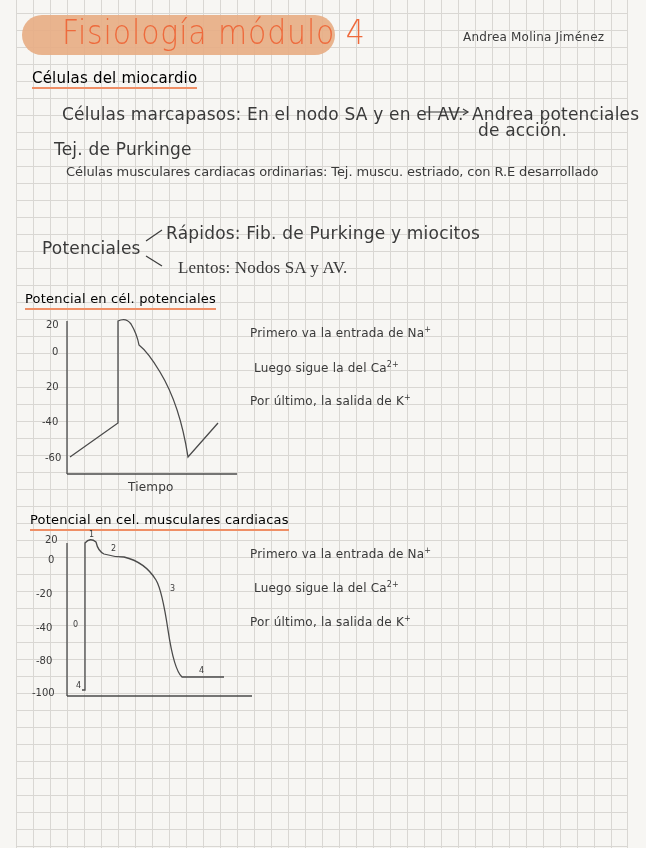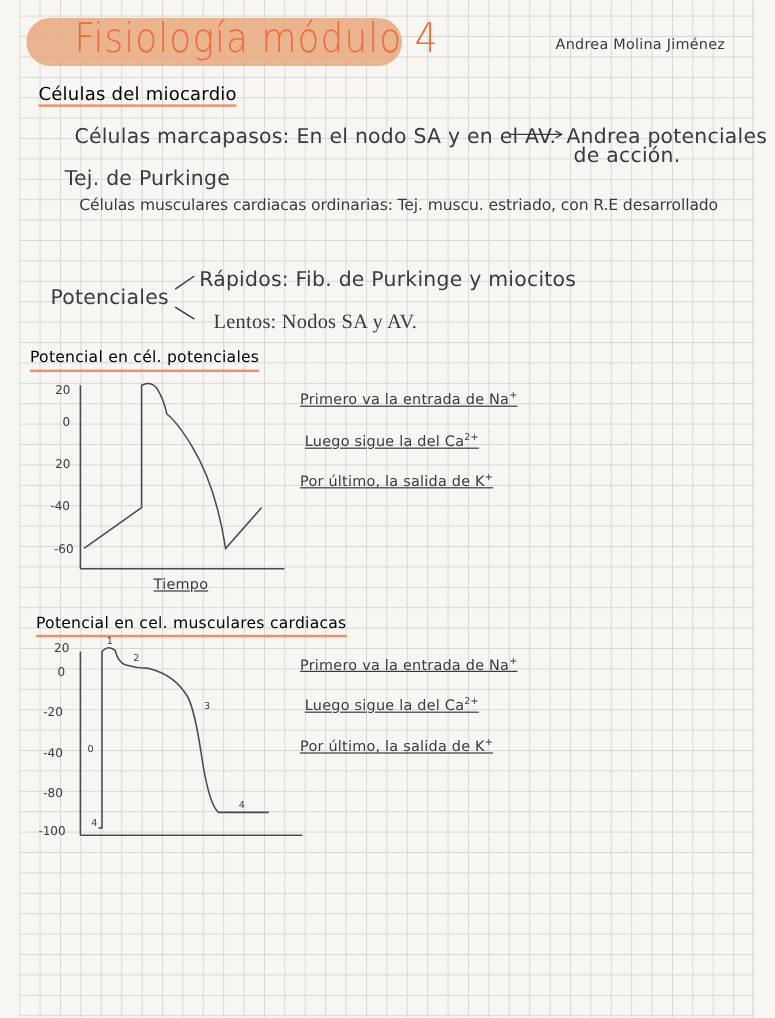--- a/index.html
+++ b/index.html
@@ -10,21 +10,21 @@
       linear-gradient(to bottom,#d9d7d3 1.2px,transparent 1.2px);
     background-size:17px 17px;background-position:0 13px;}
   .grid::after{content:"";position:absolute;right:0;top:0;width:1.2px;height:100%;background:#d9d7d3;}
   .t{position:absolute;white-space:nowrap;color:#3a3a3a;font-family:"DejaVu Sans",sans-serif;letter-spacing:0.2px;}
   .title-bg{position:absolute;left:22px;top:15px;width:313px;height:40px;border-radius:22px;background:#e7ae85;opacity:.92;}
   .title{position:absolute;left:62px;top:12px;font-size:34px;color:#ee6a3c;font-weight:300;letter-spacing:1px;font-family:"DejaVu Sans",sans-serif;transform:scaleX(.88);transform-origin:left;}
   .author{font-size:12px;left:463px;top:5px;margin-top:25px;}
   .heading{color:#000000;font-size:15px;border-bottom:2px solid #ef8f66;line-height:18px;}
   .h1{left:32px;top:69px;}
   .body{font-size:17px;}
-  .small{font-size:12px;text-decoration:underline;}
+  .small{font-size:12px;}
   .svg-layer{position:absolute;left:0;top:0;}
   sup{font-size:8px;}
 </style>
 </head>
 <body>
 
 <div class="grid"></div>
 
 <div class="title-bg"></div>
 <div class="title">Fisiología módulo 4</div>

